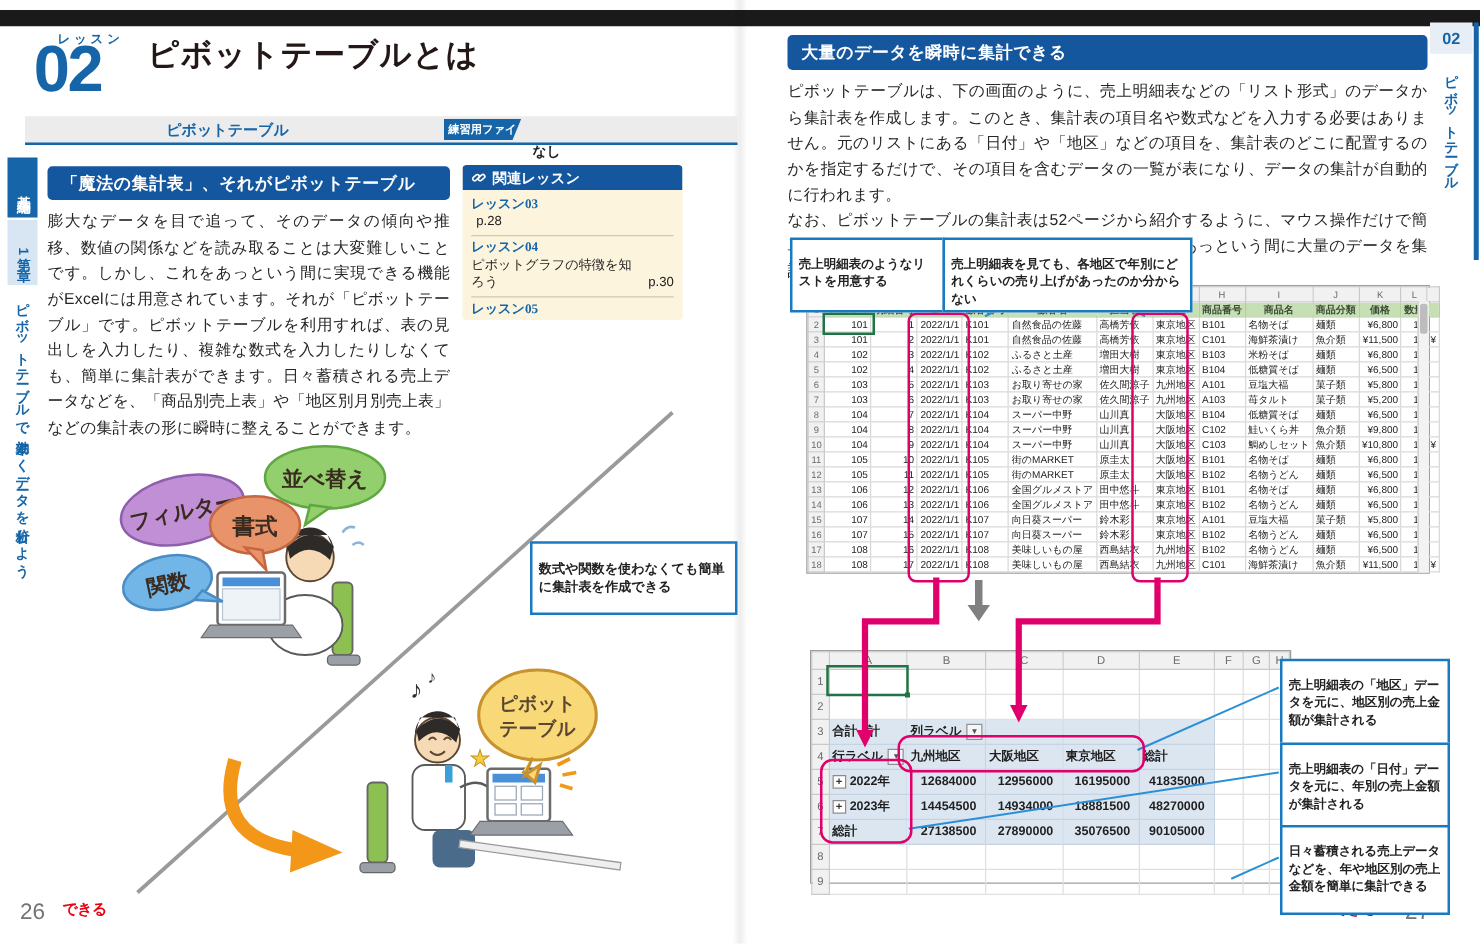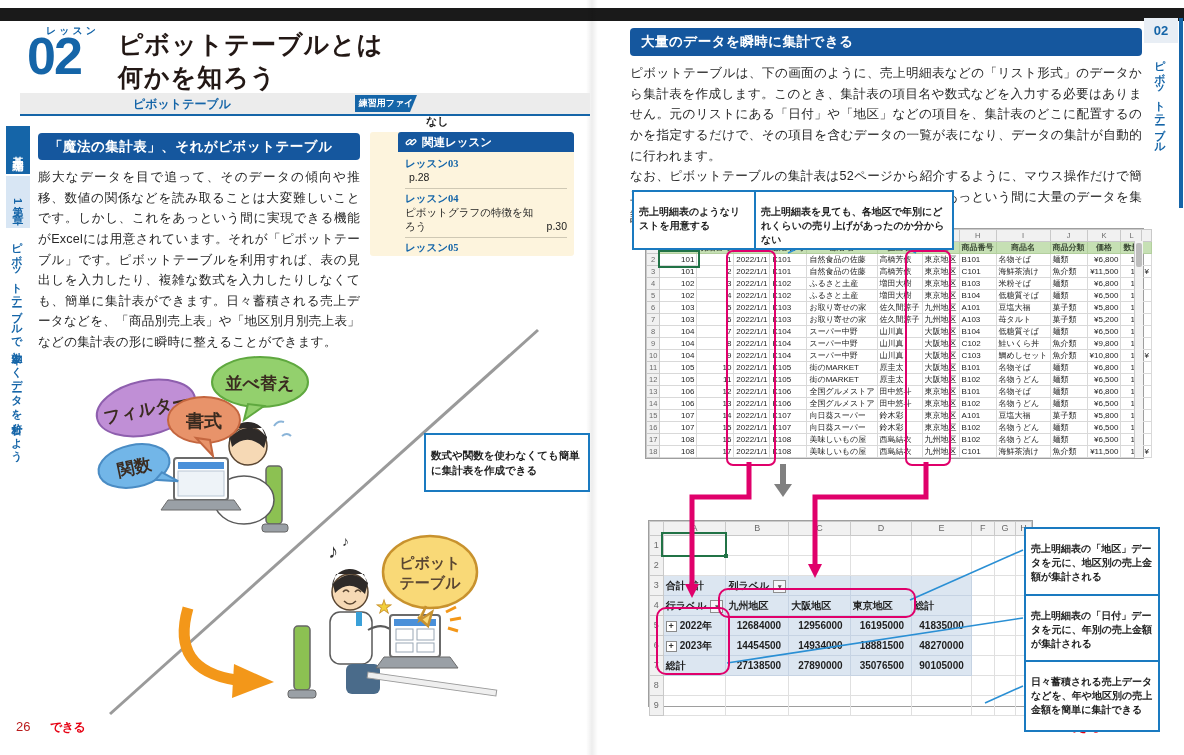--- a/index.html
+++ b/index.html
@@ -30,21 +30,21 @@
 
   .heading-box{position:absolute;background:#15579e;color:#fff;font-weight:bold;font-size:13.5px;
                border-radius:4px;padding-left:11px;display:flex;align-items:center;letter-spacing:0.5px;}
   .hb-left{left:38px;top:133px;width:311px;height:27px;}
   .hb-right{left:630px;top:28px;width:501px;height:28px;}
   .body-text{position:absolute;font-size:12.6px;line-height:1.64;text-align:justify;color:#262626;letter-spacing:0.2px;}
   .bt-left{left:38px;top:167px;width:322px;}
   .bt-right{left:630px;top:63px;width:512px;}
   .bt-right p{margin:0;}
 
-  .related{position:absolute;left:370px;top:132px;width:176px;height:124px;background:#fdf4dd;border-radius:3px;overflow:hidden;padding-left:28px;}
+  .related{position:absolute;left:370px;top:132px;width:176px;height:124px;background:#fdf4dd;border-radius:3px;overflow:hidden;}
   .related-header{height:20px;background:#15579e;color:#fff;font-size:11.5px;font-weight:bold;
                   display:flex;align-items:center;gap:5px;padding-left:7px;border-radius:3px 3px 0 0;}
   .related-items{padding:2px 7px 0 7px;}
   .rel-item{padding:3px 0 4px 0;border-bottom:1px solid #cfc8b4;}
   .rel-item:last-child{border-bottom:none;}
   .rel-lesson{font-size:10.5px;font-weight:bold;color:#1565a8;line-height:1.25;font-family:Liberation Serif, serif;}
   .rel-row{display:flex;align-items:flex-end;font-size:10.5px;color:#222;line-height:1.25;margin-top:1px;}
   .rel-title{flex:1;}
   .rel-page{white-space:nowrap;padding-left:4px;}
 
@@ -91,40 +91,39 @@
   .sel-a1:after{content:"";position:absolute;right:-3px;bottom:-3px;width:4px;height:4px;background:#217346;}
   .pink-box{position:absolute;border:2.5px solid #e0006b;border-radius:7px;z-index:6;pointer-events:none;}
   .pk-date{left:726px;top:250px;width:46px;height:212px;}
   .pk-area{left:905px;top:250px;width:42px;height:212px;}
   .pk-pvcols{left:718px;top:588px;width:194px;height:26px;border-radius:10px;}
   .pk-pvrows{left:656px;top:607px;width:70px;height:64px;border-radius:10px;}
   .overlay-svg{position:absolute;left:0;top:0;z-index:5;pointer-events:none;}
 
   .illu{position:absolute;left:38px;top:320px;z-index:2;}
 
-  .footer{position:absolute;top:719px;font-size:13px;color:#b91c1c;z-index:3;}
+  .footer{position:absolute;top:719px;font-size:18px;color:#737373;z-index:3;}
   .logo{font-weight:bold;color:#e60012;font-size:12px;letter-spacing:-0.5px;}
 
   .tab02{position:absolute;left:1144px;top:18px;width:34px;height:25px;background:#e8eef5;color:#1565a8;
          font-size:13px;font-weight:bold;text-align:center;line-height:25px;}
   .tab-label{position:absolute;left:1152px;top:52px;writing-mode:vertical-rl;font-size:11px;font-weight:bold;color:#1565a8;letter-spacing:1px;}
   .tab-line{position:absolute;left:1179px;top:18px;width:4px;height:190px;background:#1565a8;}
 </style>
 </head>
 <body>
 
 <div class="spread">
   <div class="topbar"></div>
   <div class="spine"></div>
 
   <div class="lesson-label">レッスン</div>
   <div class="lesson-number">02</div>
   <div class="lesson-title">
     <div>ピボットテーブルとは</div>
-    <div>何かを知ろう</div>
   </div>
   <div class="topic-bar">
     <span class="topic-text">ピボットテーブル</span>
     <span class="practice-tag">練習用ファイル</span>
     <span class="practice-value">なし</span>
   </div>
 
   <div class="side-part">基本編</div>
   <div class="side-chapter">第1章</div>
   <div class="side-title">ピボットテーブルで効率よくデータを分析しよう</div>

